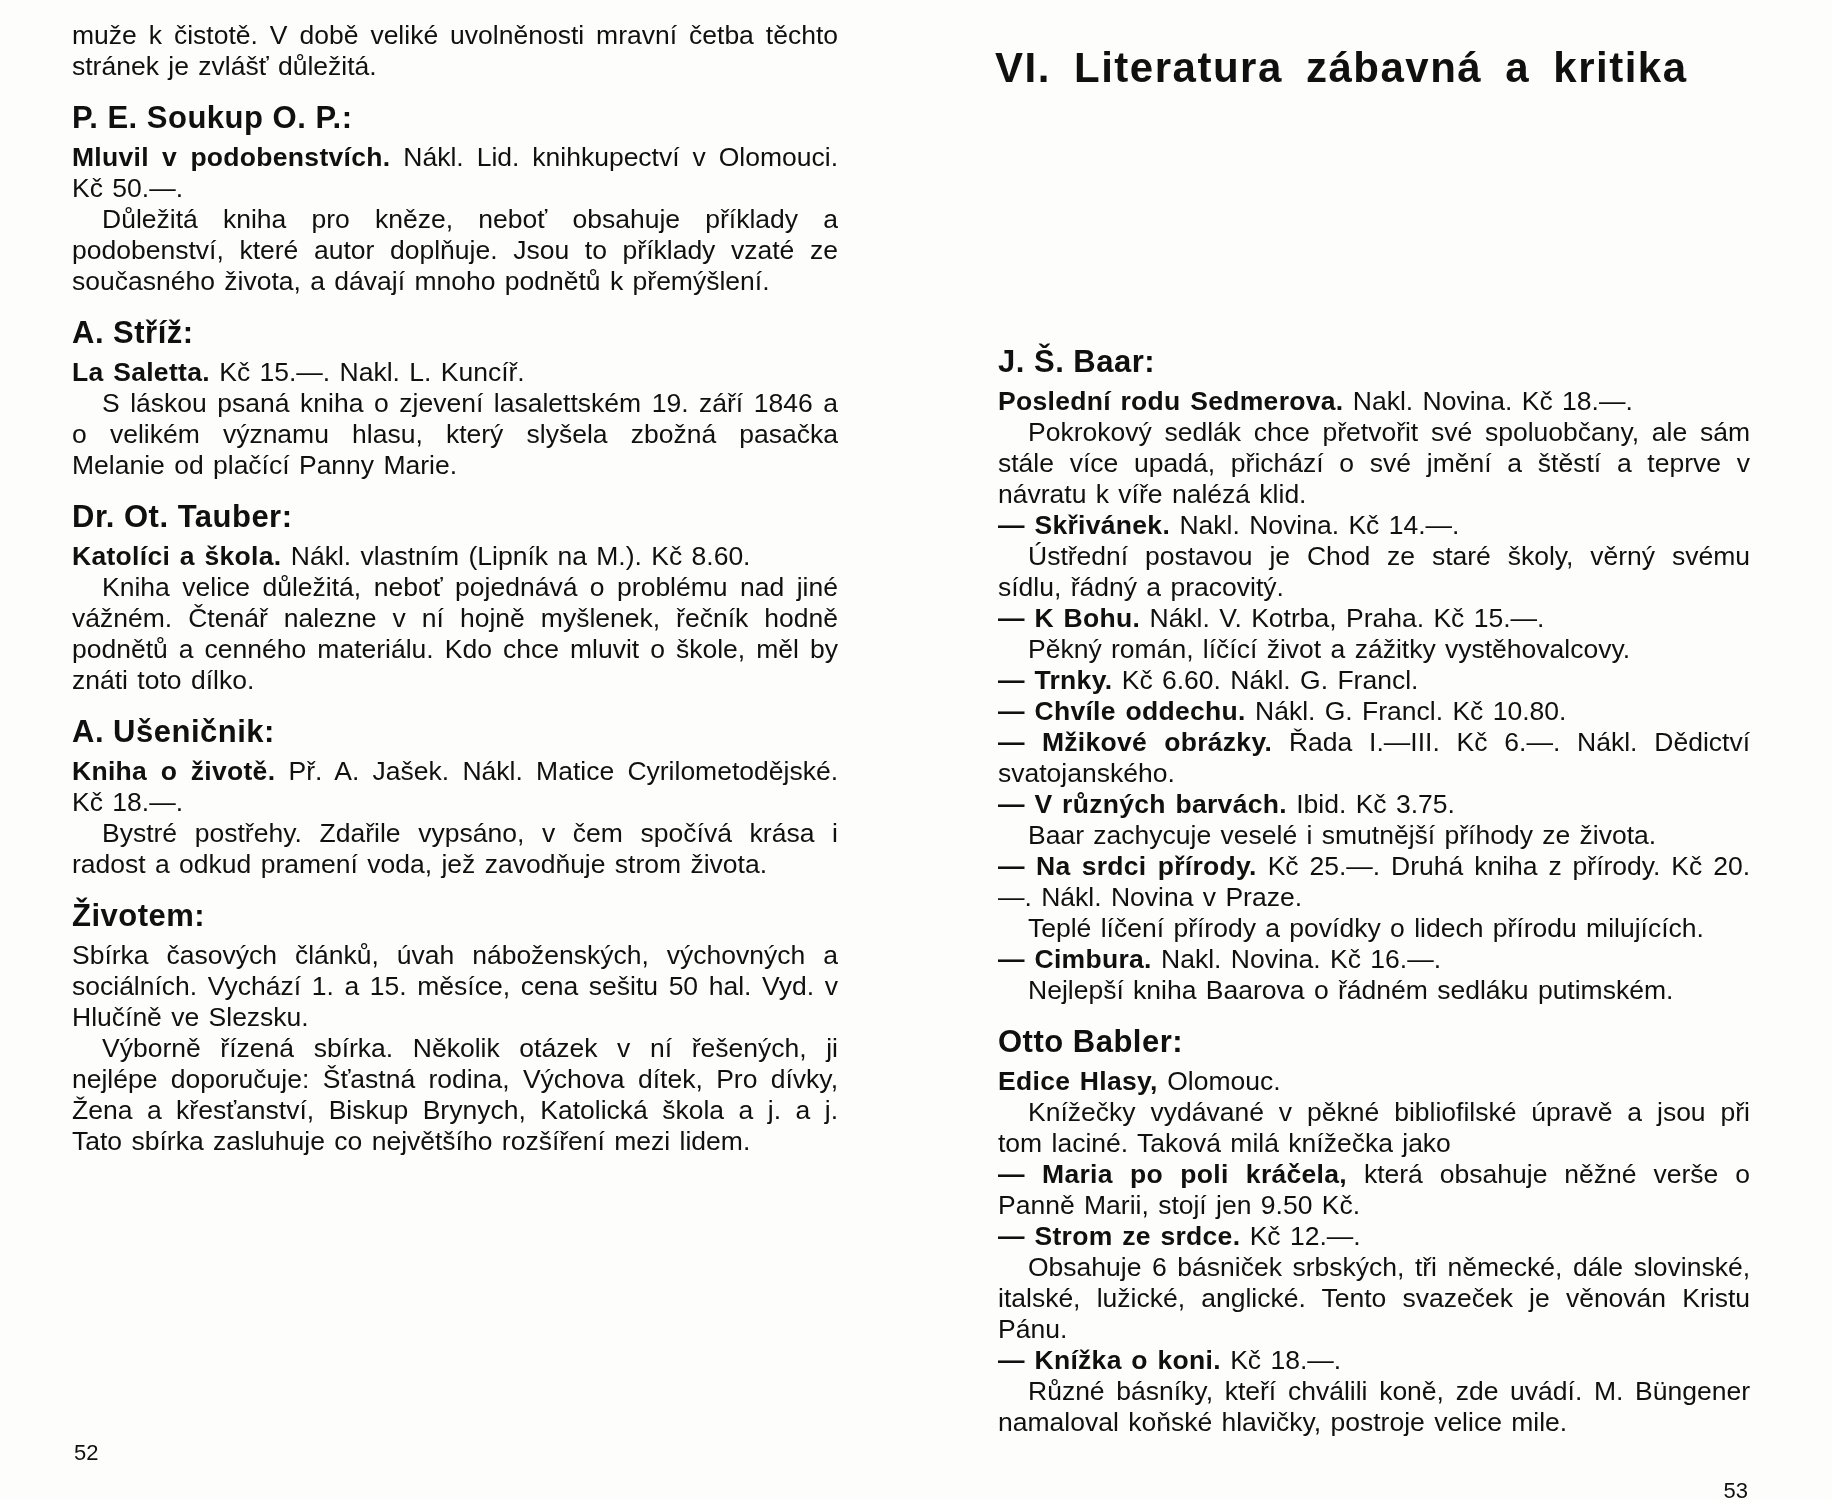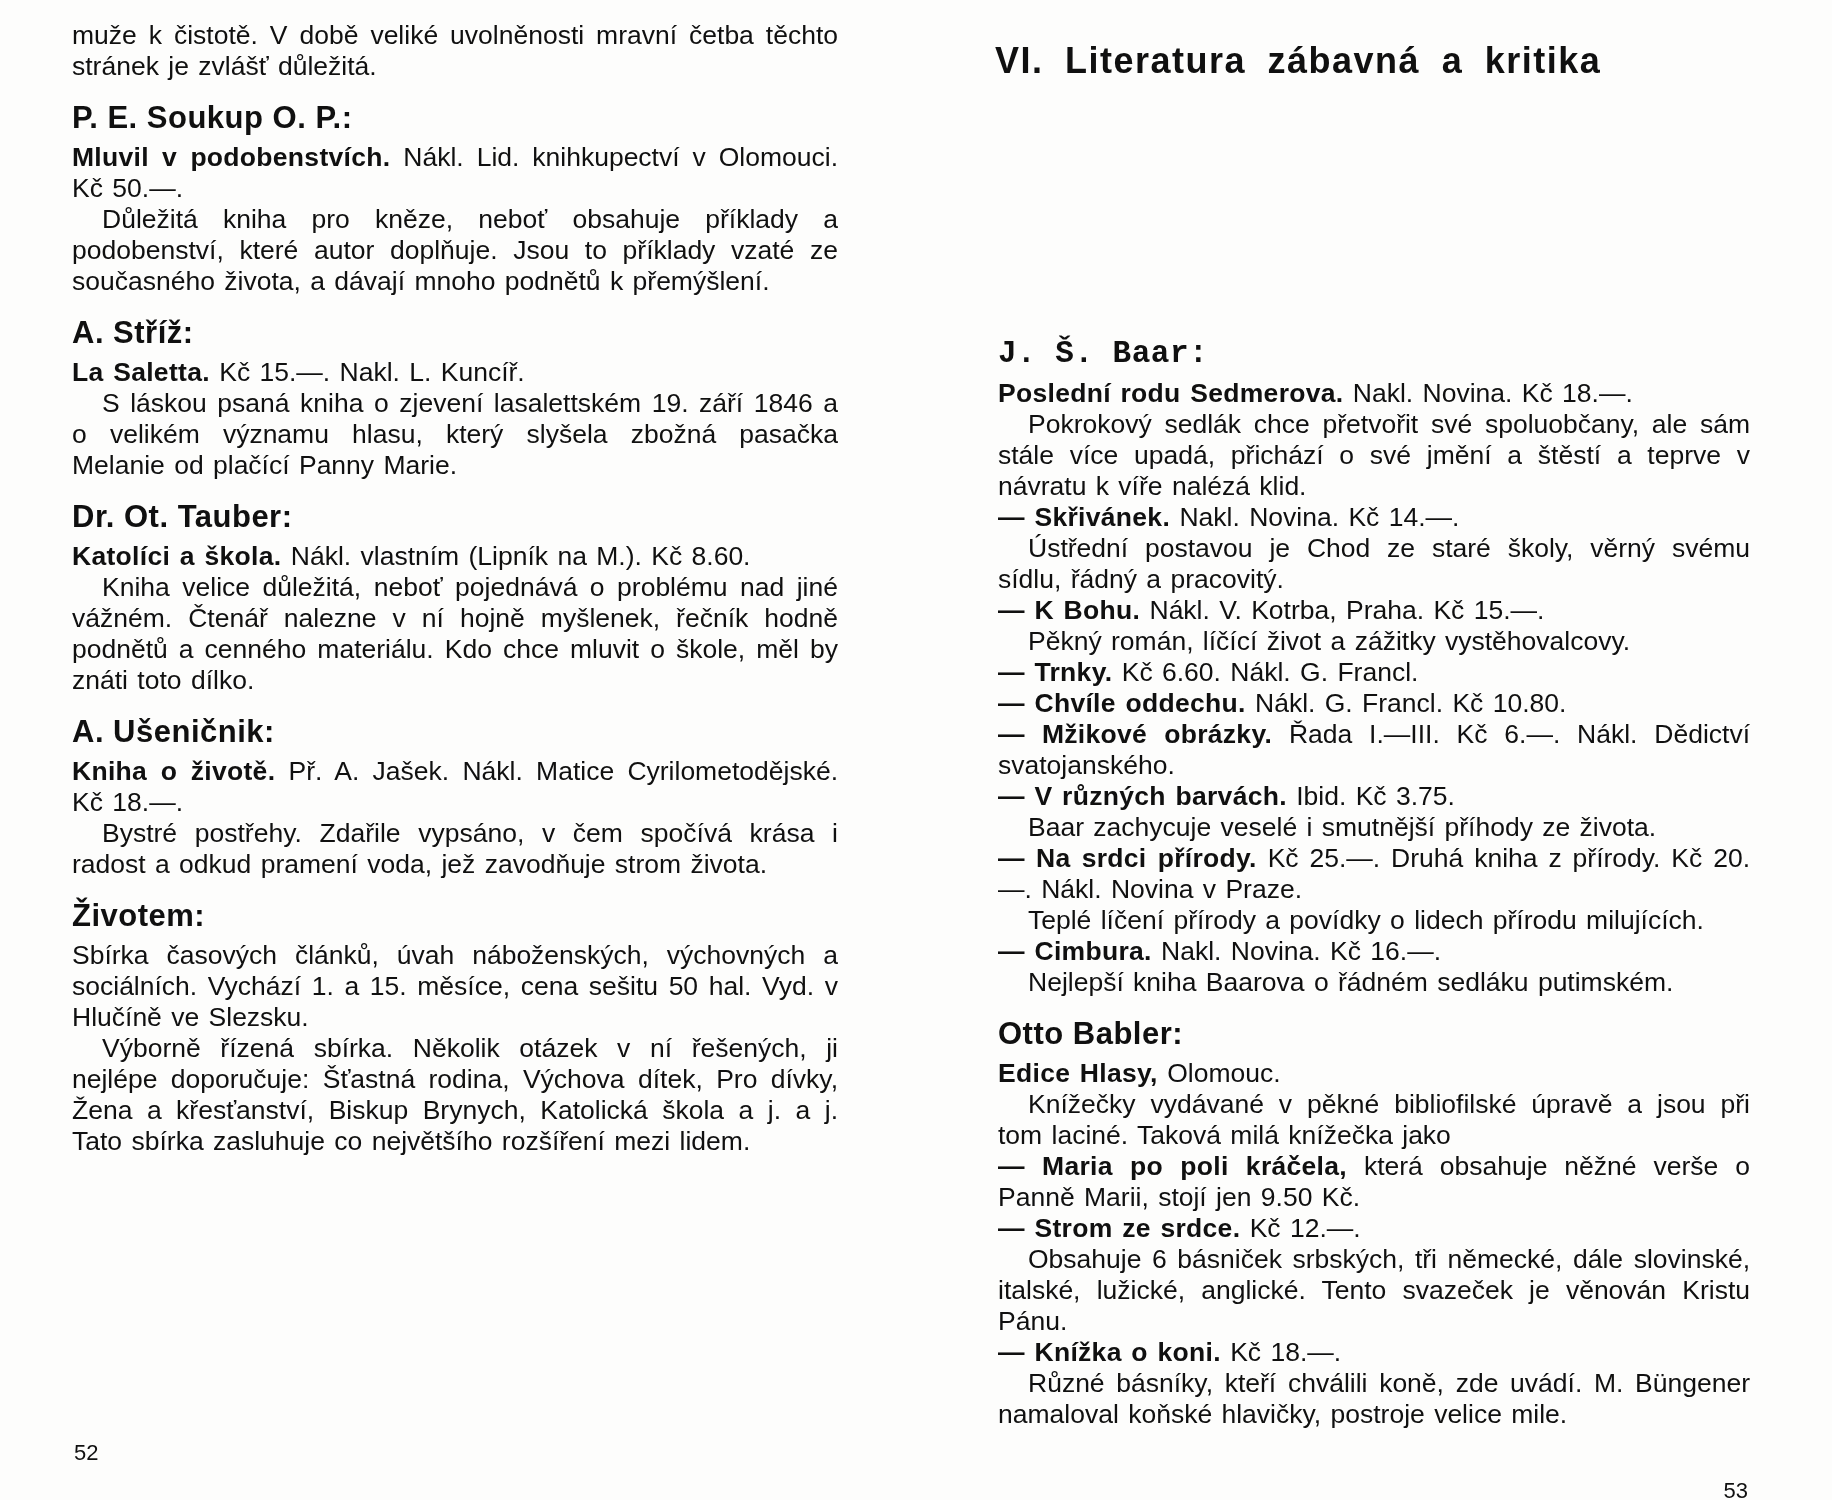--- a/index.html
+++ b/index.html
@@ -33,37 +33,36 @@
   .col-right {
     left: 998px;
     top: 330px;
     width: 752px;
   }
   .chapter-heading {
     position: absolute;
     left: 995px;
     top: 16px;
     width: 760px;
-    font-size: 36px;
+    font-size: 42px;
     font-weight: 700;
     letter-spacing: 1.5px;
     word-spacing: 10px;
     white-space: nowrap;
   }
   .sec-heading {
     font-size: 31px;
     font-weight: 700;
     margin-top: 20px;
     margin-bottom: 9px;
     text-align: left;
     letter-spacing: 0.5px;
   }
   .col > .sec-heading:first-child {
-    margin-top: 8px;
-    font-family: Liberation Mono, monospace;
+    margin-top: 16px;
   }
   .para {
     margin: 0;
     word-spacing: 2px;
   }
   .para.indent {
     text-indent: 30px;
   }
   .b {
     font-weight: 700;

